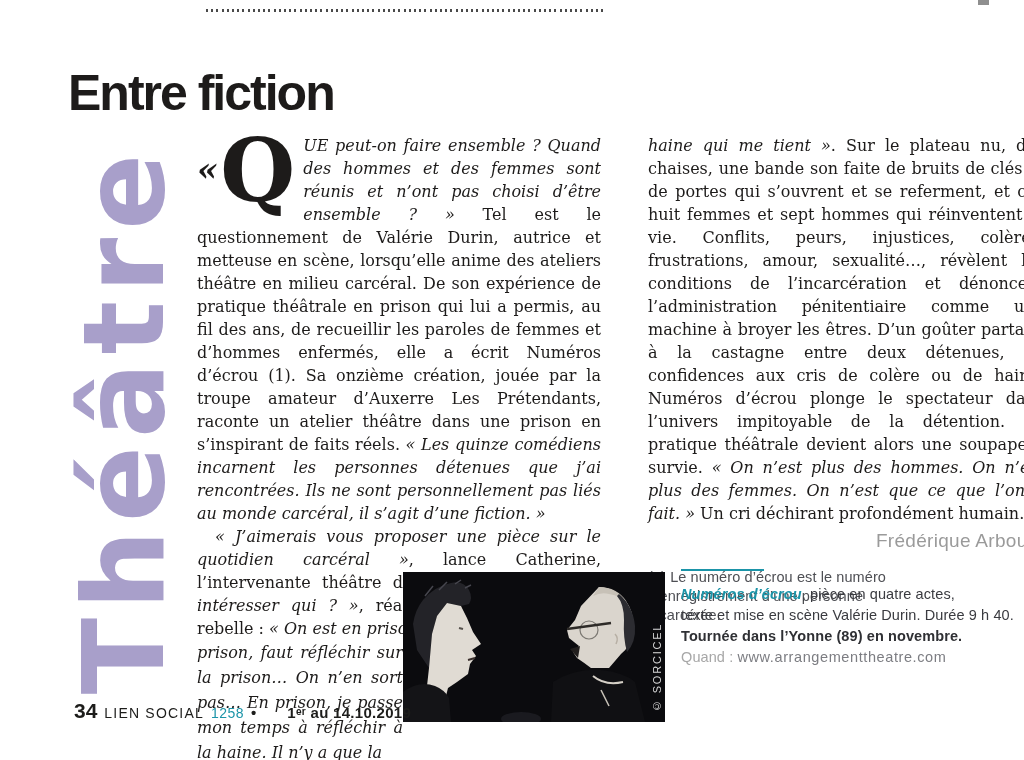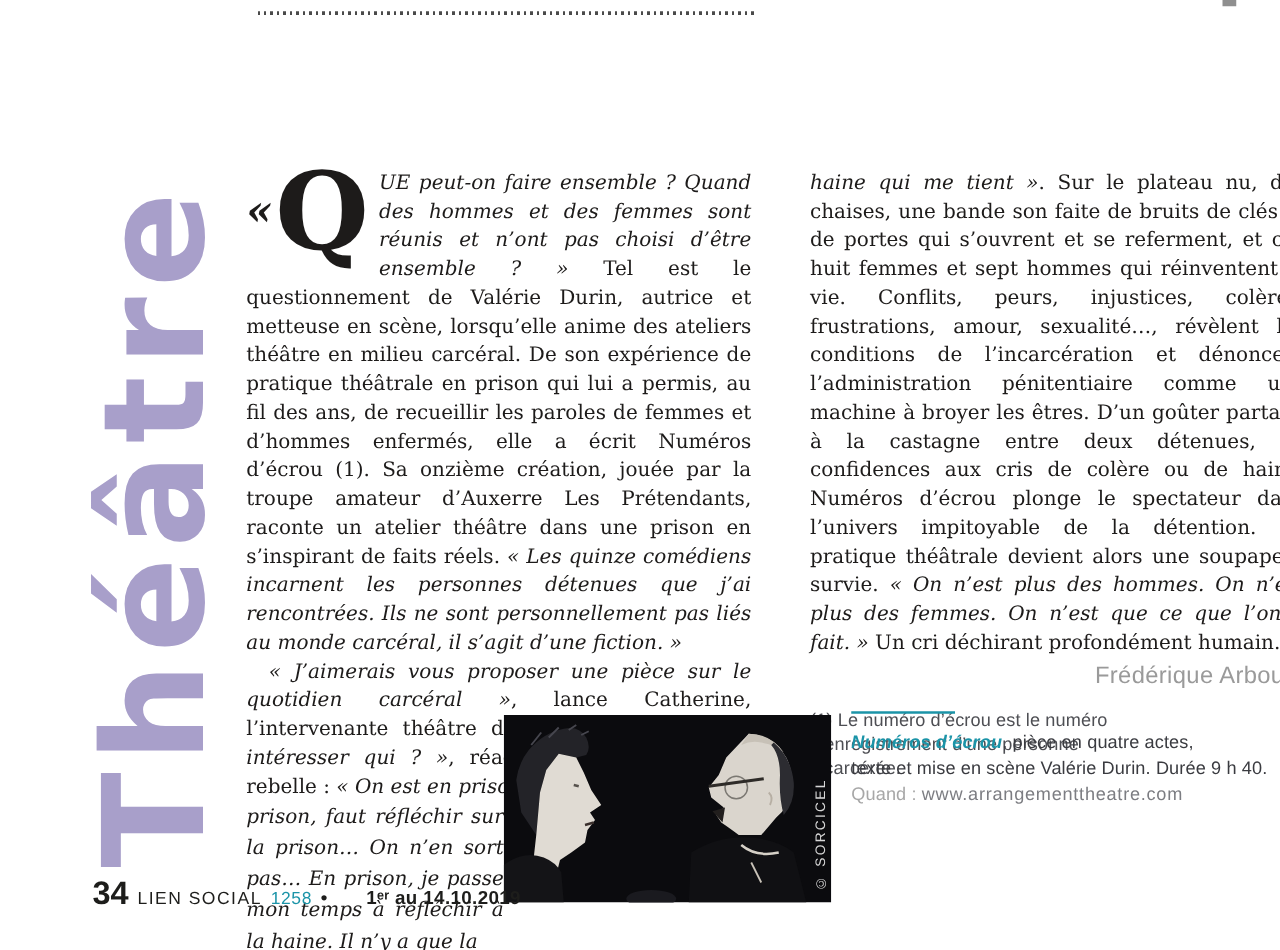--- a/index.html
+++ b/index.html
@@ -51,35 +51,36 @@
     font-family:"Liberation Sans",sans-serif;font-size:11px;letter-spacing:1.8px;color:#d6d6d6;
   }
   .infobox{position:absolute;left:681px;top:569px;width:335px;font-family:"Liberation Sans",sans-serif;}
   .info-rule{width:83px;height:2px;background:var(--teal);margin-bottom:13px;}
   .info-line{font-size:14.5px;line-height:21px;color:var(--info-dark);white-space:nowrap;letter-spacing:.1px;}
   .info-title{color:var(--teal);font-weight:700;font-style:italic;}
   .info-line.bold{font-weight:700;color:#2f3034;}
   .info-label{color:var(--info-light);}
   .info-url{color:var(--info-url);font-weight:400;letter-spacing:.6px;cursor:pointer;margin-top:24px;}
   .pagefooter{position:absolute;left:74px;top:699px;display:flex;align-items:baseline;gap:7px;font-family:"Liberation Sans",sans-serif;color:#1d1d1b;}
-  .pagenum{font-size:26px;font-weight:700;}
+  .pagenum{font-size:21px;font-weight:700;}
   .magname{font-size:14px;letter-spacing:1.2px;}
   .issue{font-size:14px;color:var(--teal);letter-spacing:.5px;}
   .datesep{font-size:15px;font-weight:700;}
   .pubdate{font-size:15px;font-weight:700;letter-spacing:.3px;margin-left:24px;}
 </style>
 </head>
 <body>
 
 <div class="page">
 
   <div class="dotted-rule"></div>
   <div class="corner-mark"></div>
 
   <h1 class="title">
+    <span class="title-black">Entre fiction</span>
   </h1>
 
   <div class="rubric">Théâtre</div>
 
   <div class="col col1" lang="fr">
     <p class="body-p">
       <span class="dropcap">
           <span class="dc-guillemet">«</span>
           <span class="dc-letter">Q</span>
         </span><span><span class="it">UE peut-on faire ensemble&nbsp;? Quand des hommes et des femmes sont réunis et n’ont pas choisi d’être ensemble&nbsp;?&nbsp;»</span><span> Tel est le questionnement de Valérie Durin, autrice et metteuse en scène, lorsqu’elle anime des ateliers théâtre en milieu carcéral. De son expérience de pratique théâtrale en prison qui lui a permis, au fil des ans, de recueillir les paroles de femmes et d’hommes enfermés, elle a écrit Numéros d’écrou (1). Sa onzième création, jouée par la troupe amateur d’Auxerre Les Prétendants, raconte un atelier théâtre dans une prison en s’inspirant de faits réels. </span><span class="it">«&nbsp;Les quinze comédiens incarnent les personnes détenues que j’ai rencontrées. Ils ne sont personnellement pas liés au monde carcéral, il s’agit d’une fiction.&nbsp;»</span></span>
@@ -117,20 +118,21 @@
       <path d="M190,104 Q202,114 220,110" stroke="#d5d0c7" stroke-width="2" fill="none"></path>
       <path d="M198,118 L206,134" stroke="#c9c3b9" stroke-width="1.5" fill="none"></path>
     </svg>
     <span class="credit">© SORCICEL</span>
   </figure>
 
   <aside class="infobox">
     <div class="info-rule"></div>
     <p class="info-line"><span class="info-title">Numéros d’écrou</span><span>, pièce en quatre actes,</span></p>
     <p class="info-line">texte et mise en scène Valérie Durin. Durée 9 h 40.</p>
+    <p class="info-line bold">Tournée dans l’Yonne (89) en novembre.</p>
     <p class="info-line"><span class="info-label">Quand : </span><span class="info-url">www.arrangementtheatre.com</span></p>
   </aside>
 
   <footer class="pagefooter">
     <span class="pagenum">34</span>
     <span class="magname">LIEN SOCIAL</span>
     <span class="issue">1258</span>
     <span class="datesep">•</span>
     <span class="pubdate">1ᵉʳ au 14.10.2019</span>
   </footer>

